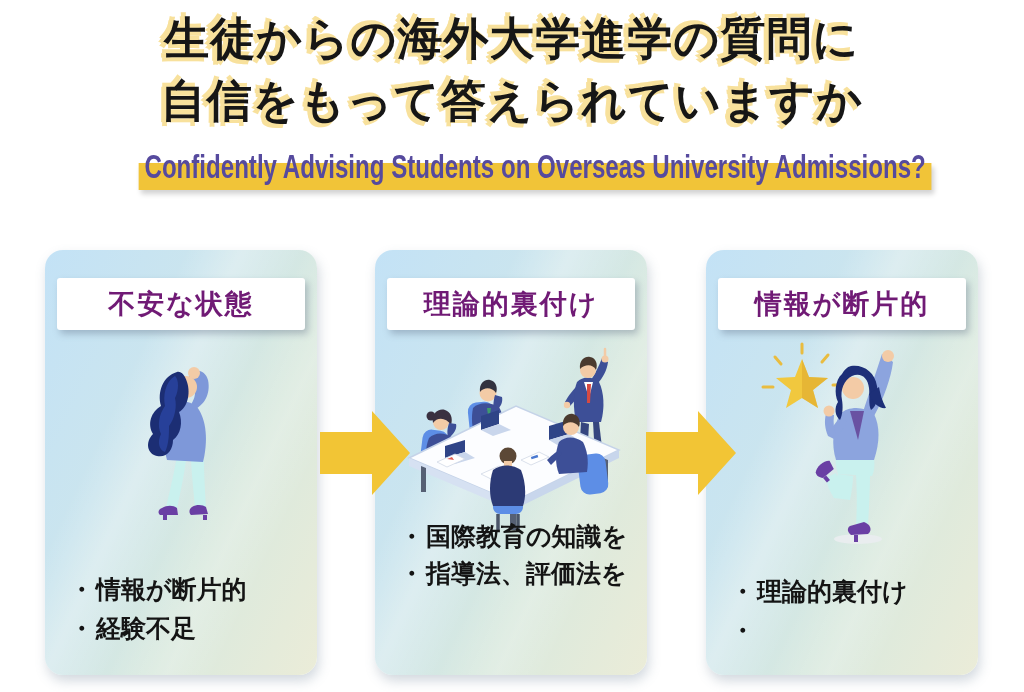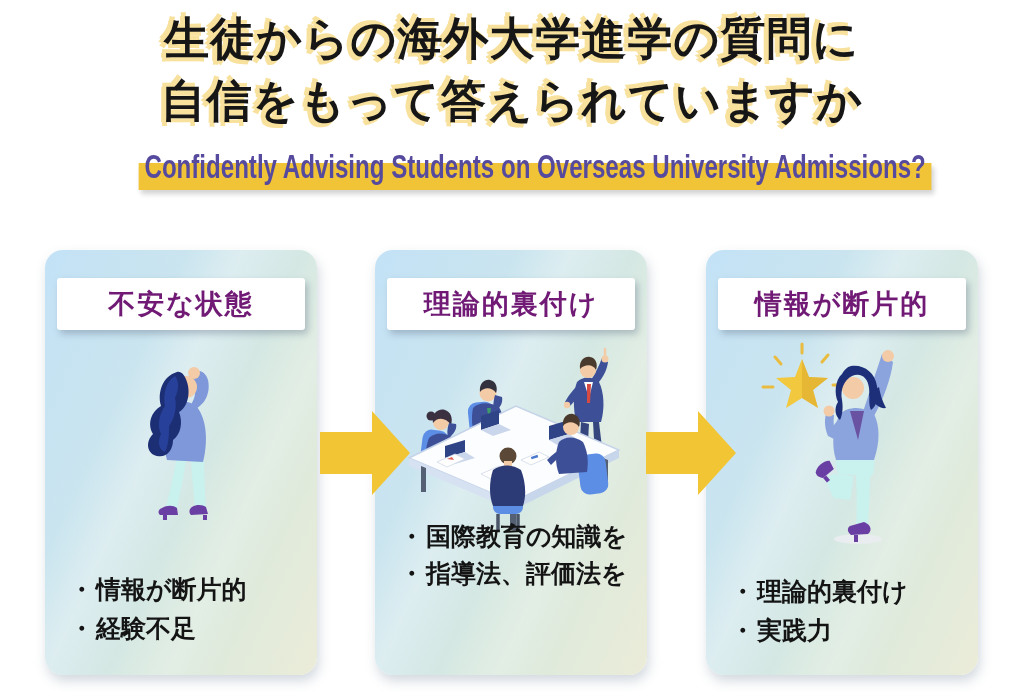--- a/index.html
+++ b/index.html
@@ -253,18 +253,17 @@
       <path d="M111,56 C115,66 122,71 128,70 C124,63 122,55 121,49 Z" fill="#1D2F78"></path>
     </svg>
 
     <div class="bullets">
       <div class="bullet-line">
         <span class="bullet-mark">・</span>
         <span>理論的裏付け</span>
       </div>
       <div class="bullet-line">
         <span class="bullet-mark">・</span>
-        <span>実践力</span>
       </div>
     </div>
   </div>
 
 </div>
 
 </body></html>

